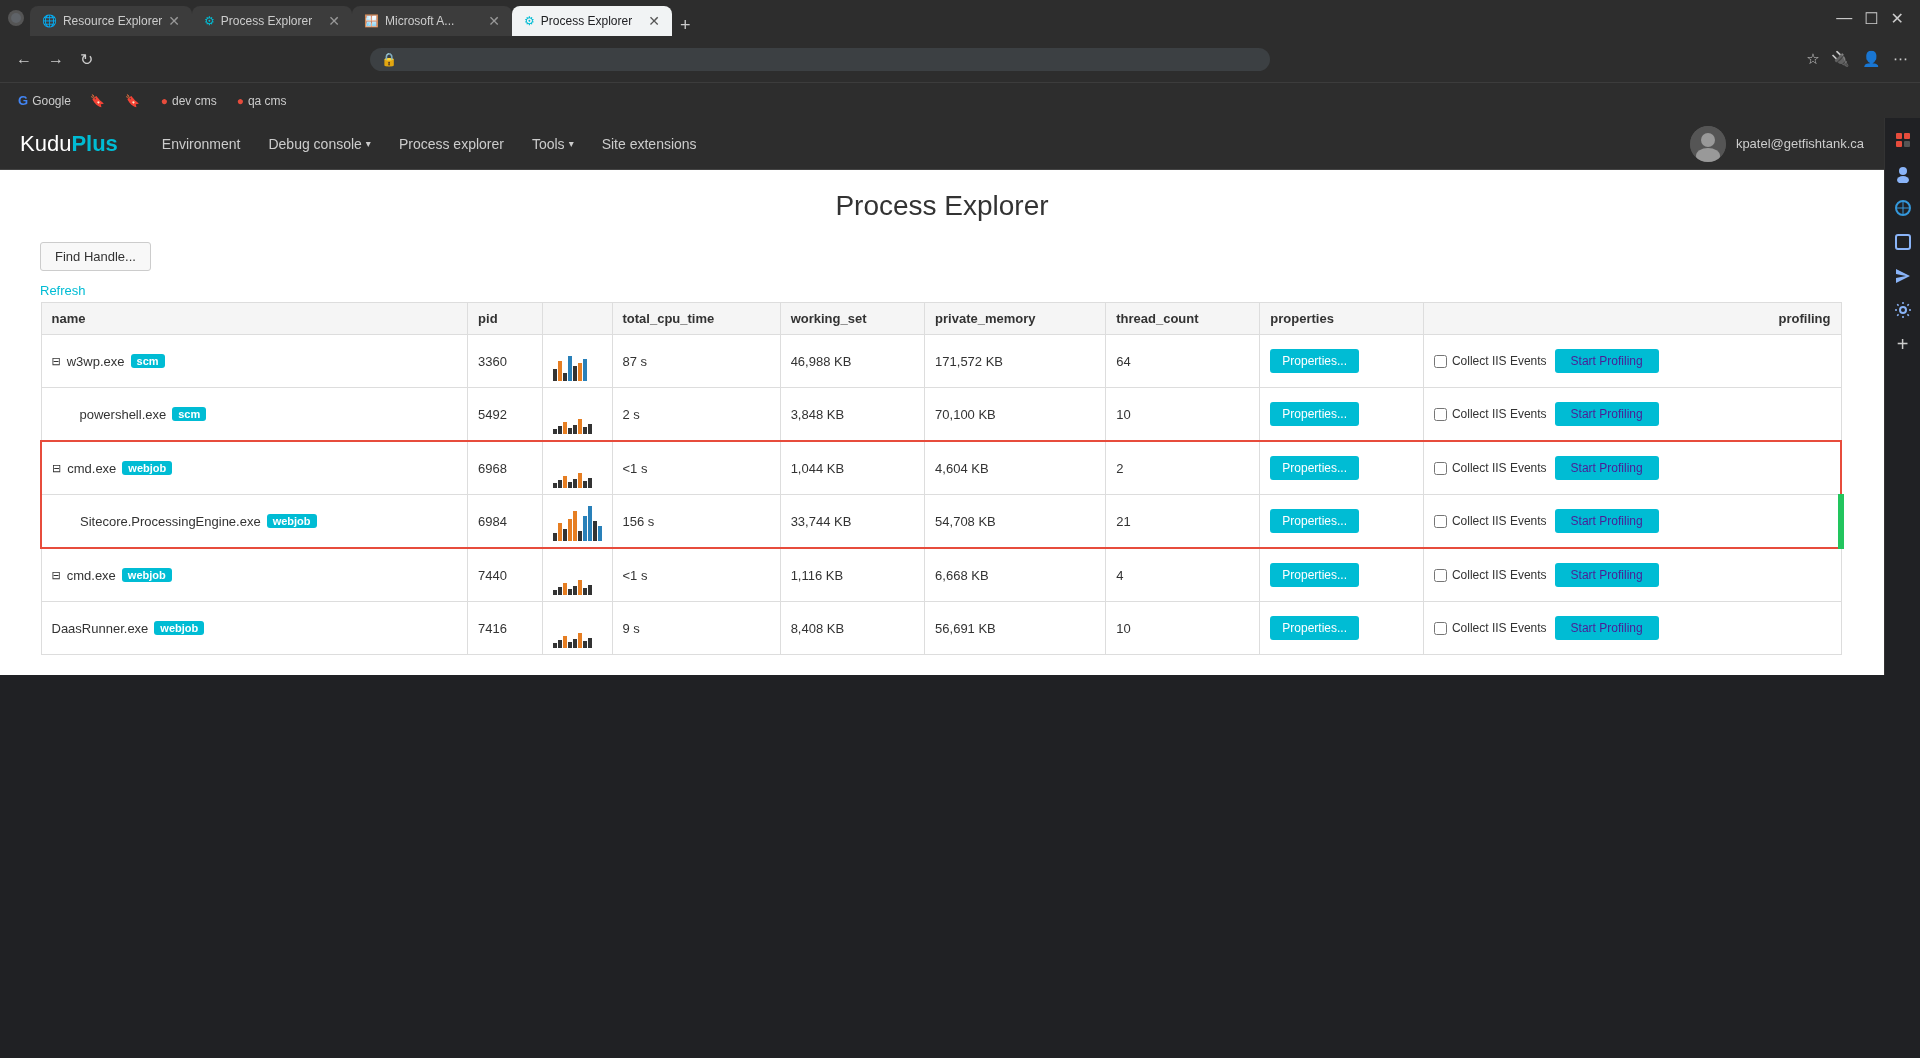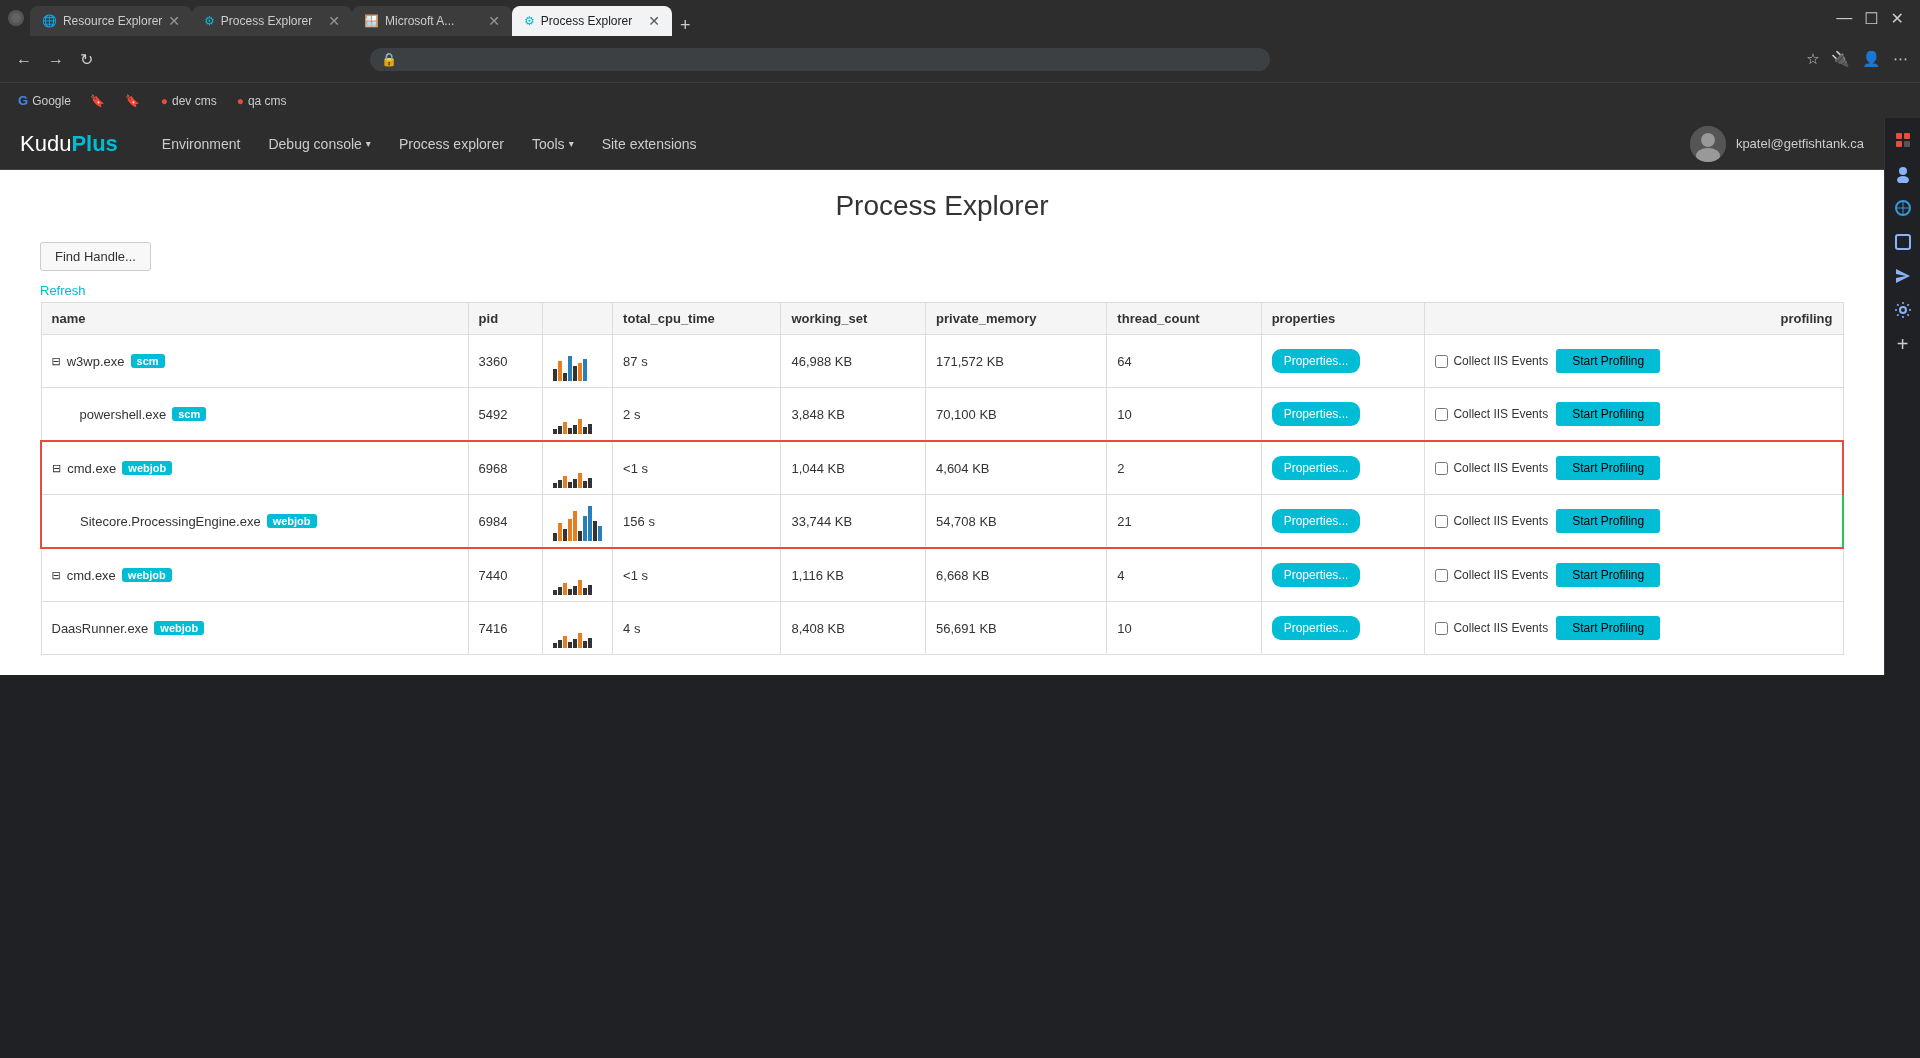--- a/index.html
+++ b/index.html
@@ -70,28 +70,28 @@
     .badge-scm { background: #00bcd4; }
     .badge-webjob { background: #00bcd4; }
 
     
     .cpu-chart { display: flex; align-items: flex-end; gap: 1px; height: 40px; }
     .cpu-bar { width: 4px; background: #333; display: inline-block; }
     .cpu-bar.orange { background: #e67e22; }
     .cpu-bar.blue { background: #2980b9; }
 
     
-    .properties-btn { background: #00bcd4; border: none; color: #fff; padding: 5px 12px; border-radius: 9px; cursor: pointer; font-size: 12px; white-space: nowrap; }
+    .properties-btn { background: #00bcd4; border: none; color: #fff; padding: 5px 12px; border-radius: 3px; cursor: pointer; font-size: 12px; white-space: nowrap; }
 
     
     .collect-label { display: flex; align-items: center; gap: 5px; white-space: nowrap; font-size: 12px; }
     .collect-label input[type="checkbox"] { margin: 0; }
 
     
-    .start-profiling-btn { background: #00bcd4; border: none; color: #000000; padding: 5px 16px; border-radius: 3px; cursor: pointer; font-size: 12px; white-space: nowrap; }
+    .start-profiling-btn { background: #00bcd4; border: none; color: #4c1d95; padding: 5px 16px; border-radius: 3px; cursor: pointer; font-size: 12px; white-space: nowrap; }
 
     
     .expand-toggle { color: #333; cursor: pointer; margin-right: 4px; font-size: 11px; }
 
     
     .process-name-cell { display: flex; align-items: center; gap: 2px; }
   </style>
 </head>
 <body>
 
@@ -342,21 +342,21 @@
     <td>
       <div style="display:flex;align-items:center;gap:8px;">
         <label class="collect-label">
           <input type="checkbox" style="">
           <span>Collect IIS Events</span>
         </label>
         <button class="start-profiling-btn">Start Profiling</button>
       </div>
     </td>
   </tr>
-              <tr style="border-bottom: 2px solid #e74c3c; border-left: 2px solid #e74c3c; border-right: 2px solid #22c55e;">
+              <tr style="border-bottom: 2px solid #e74c3c; border-left: 2px solid #e74c3c; border-right: 6px solid #22c55e;">
     <td>
                   <div class="process-name-cell" style="padding-left:28px;">
                     <span>Sitecore.ProcessingEngine.exe</span>
                     <span class="badge badge-webjob">webjob</span>
                   </div>
                 </td>
     <td>6984</td>
     <td>
                   <div class="cpu-chart">
                     <div class="cpu-bar " style="height:8px;"></div>
@@ -439,21 +439,21 @@
                     <div class="cpu-bar " style="height:5px;"></div>
                     <div class="cpu-bar " style="height:8px;"></div>
                     <div class="cpu-bar orange" style="height:12px;"></div>
                     <div class="cpu-bar " style="height:6px;"></div>
                     <div class="cpu-bar " style="height:9px;"></div>
                     <div class="cpu-bar orange" style="height:15px;"></div>
                     <div class="cpu-bar " style="height:7px;"></div>
                     <div class="cpu-bar " style="height:10px;"></div>
                   </div>
                 </td>
-    <td>4 s</td>
+    <td>9 s</td>
     <td>8,408 KB</td>
     <td>56,691 KB</td>
     <td>10</td>
     <td>
       <button class="properties-btn">Properties...</button>
     </td>
     <td>
       <div style="display:flex;align-items:center;gap:8px;">
         <label class="collect-label">
           <input type="checkbox" style="">

